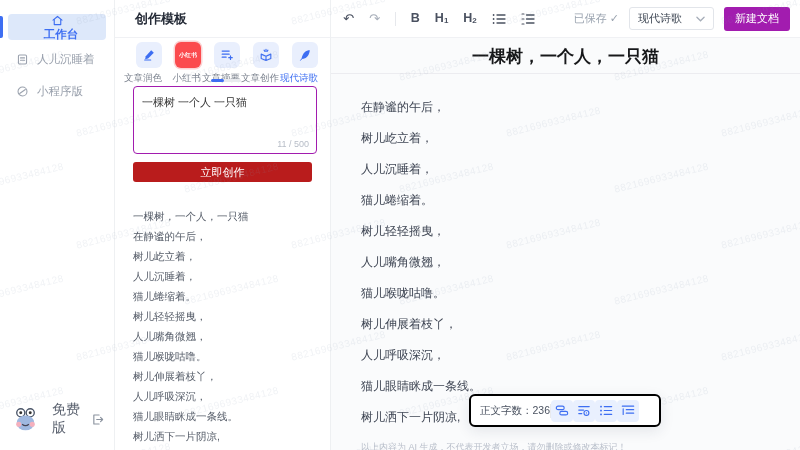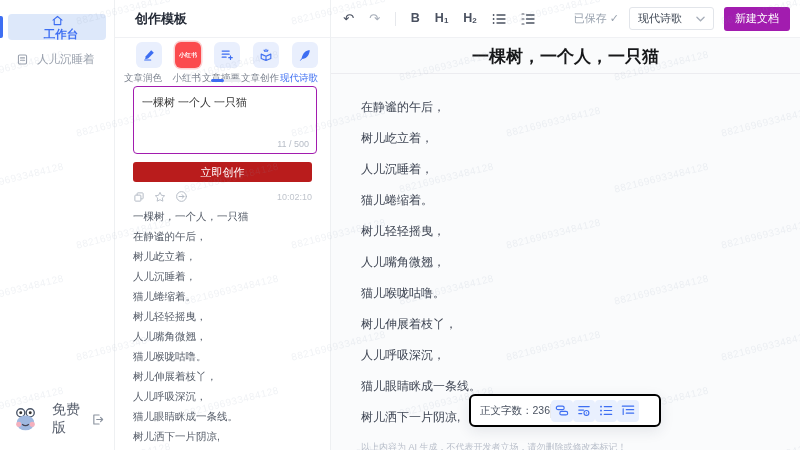--- a/index.html
+++ b/index.html
@@ -92,20 +92,29 @@
     </div>
     <div class="menu-item">
       <span class="mi-icon">
         <svg width="13" height="13" viewBox="0 0 16 16" fill="none" stroke="currentColor" stroke-width="1.3" stroke-linecap="round">
             <rect x="3" y="2.5" width="10" height="11" rx="1.5"></rect>
             <path d="M5.5 6 H10.5 M5.5 9 H10.5"></path>
           </svg>
       </span>
       <span>人儿沉睡着</span>
     </div>
+    <div class="menu-item">
+      <span class="mi-icon">
+        <svg width="13" height="13" viewBox="0 0 16 16" fill="none" stroke="currentColor" stroke-width="1.3" stroke-linecap="round">
+            <circle cx="8" cy="8" r="5.5"></circle>
+            <path d="M4.5 10.5 L11.5 5.5"></path>
+          </svg>
+      </span>
+      <span>小程序版</span>
+    </div>
   </div>
   <div id="sidebar-footer">
     <span>
       <svg width="27" height="27" viewBox="0 0 20 20">
         <circle cx="6.5" cy="5" r="3" fill="#fff" stroke="#4a5568" stroke-width="1"></circle>
         <circle cx="13.5" cy="5" r="3" fill="#fff" stroke="#4a5568" stroke-width="1"></circle>
         <circle cx="6.5" cy="5" r="1.1" fill="#333"></circle>
         <circle cx="13.5" cy="5" r="1.1" fill="#333"></circle>
         <ellipse cx="10" cy="12.5" rx="6.5" ry="5.5" fill="#9fb8e0"></ellipse>
         <circle cx="5" cy="13.5" r="1.9" fill="#f5b0bd"></circle>
@@ -213,40 +222,20 @@
   <div id="tab-scrollbar">
       <div id="tab-scroll-thumb"></div>
     </div>
 
   <div id="prompt-box">
     <textarea id="prompt-input" style="">一棵树 一个人 一只猫</textarea>
     <span id="char-counter">11 / 500</span>
   </div>
   <button id="create-btn">立即创作</button>
 
-  <div id="result-header">
-    <span class="rh-icon">
-      <svg width="12" height="12" viewBox="0 0 16 16" fill="none" stroke="currentColor" stroke-width="1.3">
-          <rect x="5.5" y="2.5" width="8" height="8" rx="1"></rect>
-          <rect x="2.5" y="5.5" width="8" height="8" rx="1" fill="#fff"></rect>
-        </svg>
-    </span>
-    <span class="rh-icon">
-      <svg width="12" height="12" viewBox="0 0 16 16" fill="none" stroke="currentColor" stroke-width="1.2" stroke-linejoin="round">
-          <path d="M8 1.8 L9.9 5.7 L14.2 6.3 L11.1 9.3 L11.8 13.6 L8 11.6 L4.2 13.6 L4.9 9.3 L1.8 6.3 L6.1 5.7 Z"></path>
-        </svg>
-    </span>
-    <span class="rh-icon">
-      <svg width="13" height="13" viewBox="0 0 16 16" fill="none" stroke="currentColor" stroke-width="1.2" stroke-linecap="round">
-          <circle cx="8" cy="8" r="6"></circle>
-          <path d="M5 8 H11 M8.8 5.8 L11 8 L8.8 10.2"></path>
-        </svg>
-    </span>
-    <span id="result-time">10:02:10</span>
-  </div>
 
   <div id="result-lines">
     <div class="result-line">一棵树，一个人，一只猫</div>
     <div class="result-line">在静谧的午后，</div>
     <div class="result-line">树儿屹立着，</div>
     <div class="result-line">人儿沉睡着，</div>
     <div class="result-line">猫儿蜷缩着。</div>
     <div class="result-line">树儿轻轻摇曳，</div>
     <div class="result-line">人儿嘴角微翘，</div>
     <div class="result-line">猫儿喉咙咕噜。</div>

